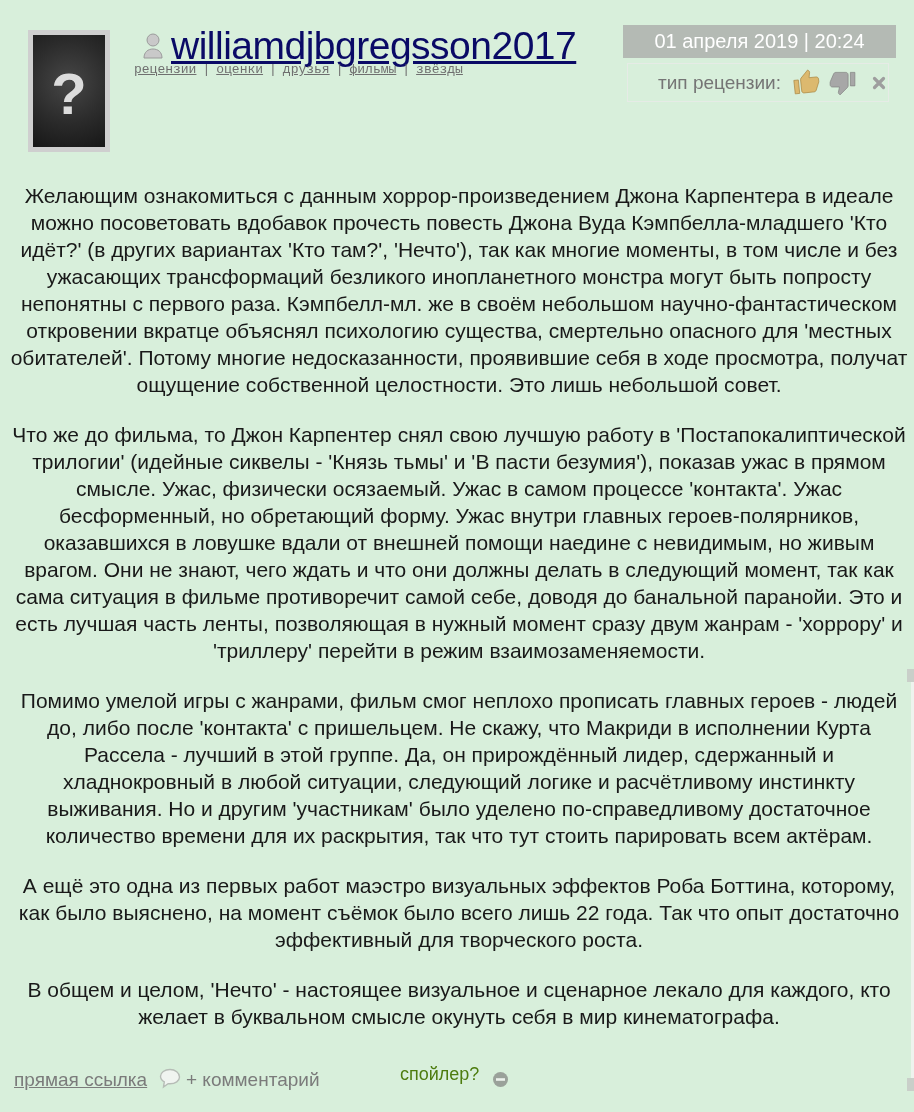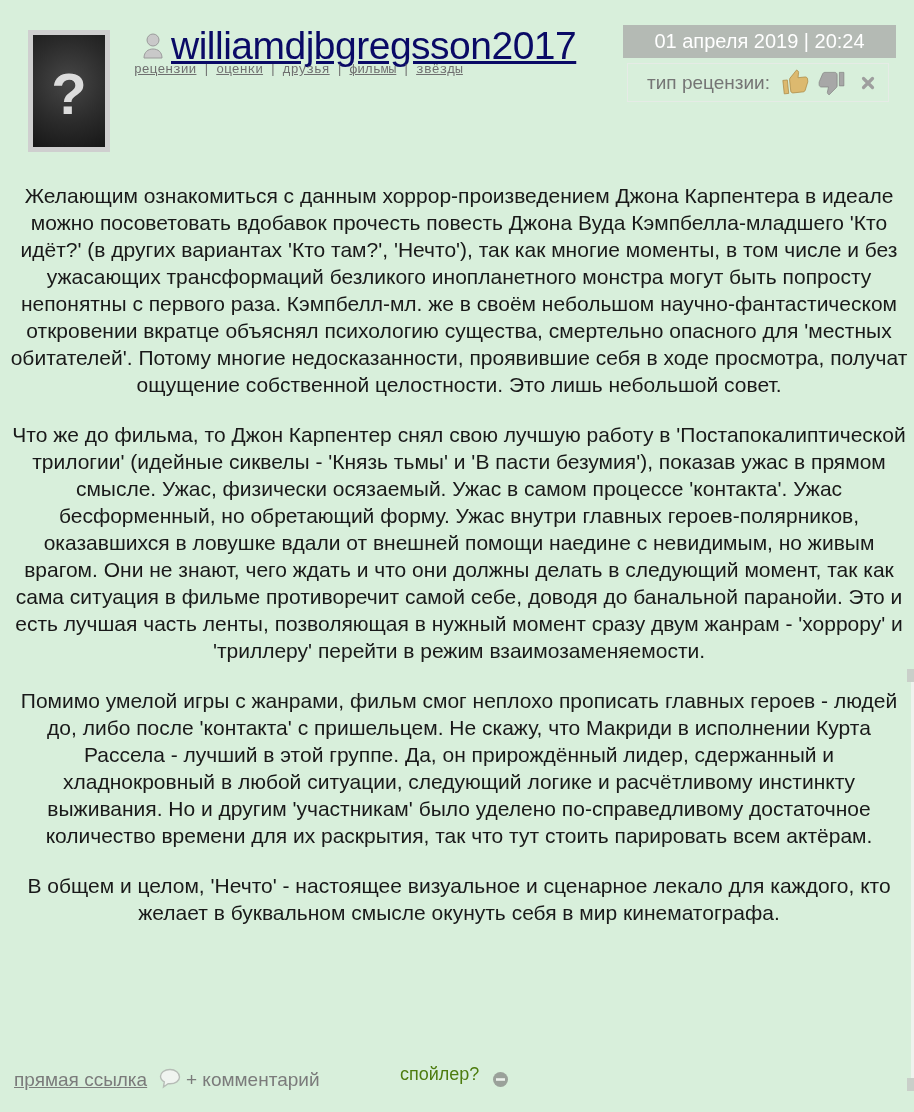--- a/index.html
+++ b/index.html
@@ -46,21 +46,21 @@
     font-size: 20px;
     display: flex; align-items: center; justify-content: center;
     white-space: nowrap;
     margin-left: 8px;
   }
   .type-box {
     position: absolute; left: 627px; top: 63px;
     width: 262px; height: 39px; box-sizing: border-box;
     border: 1px solid #e6ebe6;
     display: flex; align-items: center;
-    padding-left: 19px;
+    padding-left: 30px;
   }
   .type-label { font-size: 19px; color: #757575; margin-right: 12px; white-space: nowrap; }
   .thumb { width: 27px; height: 27px; cursor: pointer; }
   .thumb-up-wrap { margin-right: 9px; transform: rotate(-6deg); }
   .close-x { margin-left: 16px; cursor: pointer; display: inline-flex; }
 
   
   .review {
     position: absolute; left: 10px; top: 182px; width: 898px;
     font-size: 21px; line-height: 27px; color: #191919;
@@ -140,20 +140,21 @@
       <svg width="14" height="14" viewBox="0 0 14 14">
         <path d="M2.5 2.5 L11.5 11.5 M11.5 2.5 L2.5 11.5" stroke="#9e9e9e" stroke-width="3.2" stroke-linecap="round"></path>
       </svg>
     </span>
   </div>
 
   <div class="review">
     <p>Желающим ознакомиться с данным хоррор-произведением Джона Карпентера в идеале можно посоветовать вдобавок прочесть повесть Джона Вуда Кэмпбелла-младшего 'Кто идёт?' (в других вариантах 'Кто там?', 'Нечто'), так как многие моменты, в том числе и без ужасающих трансформаций безликого инопланетного монстра могут быть попросту непонятны с первого раза. Кэмпбелл-мл. же в своём небольшом научно-фантастическом откровении вкратце объяснял психологию существа, смертельно опасного для 'местных обитателей'. Потому многие недосказанности, проявившие себя в ходе просмотра, получат ощущение собственной целостности. Это лишь небольшой совет.</p>
     <p>Что же до фильма, то Джон Карпентер снял свою лучшую работу в 'Постапокалиптической трилогии' (идейные сиквелы - 'Князь тьмы' и 'В пасти безумия'), показав ужас в прямом смысле. Ужас, физически осязаемый. Ужас в самом процессе 'контакта'. Ужас бесформенный, но обретающий форму. Ужас внутри главных героев-полярников, оказавшихся в ловушке вдали от внешней помощи наедине с невидимым, но живым врагом. Они не знают, чего ждать и что они должны делать в следующий момент, так как сама ситуация в фильме противоречит самой себе, доводя до банальной паранойи. Это и есть лучшая часть ленты, позволяющая в нужный момент сразу двум жанрам - 'хоррору' и 'триллеру' перейти в режим взаимозаменяемости.</p>
     <p>Помимо умелой игры с жанрами, фильм смог неплохо прописать главных героев - людей до, либо после 'контакта' с пришельцем. Не скажу, что Макриди в исполнении Курта Рассела - лучший в этой группе. Да, он прирождённый лидер, сдержанный и хладнокровный в любой ситуации, следующий логике и расчётливому инстинкту выживания. Но и другим 'участникам' было уделено по-справедливому достаточное количество времени для их раскрытия, так что тут стоить парировать всем актёрам.</p>
+    <p>А ещё это одна из первых работ маэстро визуальных эффектов Роба Боттина, которому, как было выяснено, на момент съёмок было всего лишь 22 года. Так что опыт достаточно эффективный для творческого роста.</p>
     <p>В общем и целом, 'Нечто' - настоящее визуальное и сценарное лекало для каждого, кто желает в буквальном смысле окунуть себя в мир кинематографа.</p>
   </div>
 
   <a class="direct-link">прямая ссылка</a>
 
   <span class="bubble-icon">
     <svg width="22" height="21" viewBox="0 0 22 21">
       <path d="M11 1.5 C5.6 1.5 1.5 4.5 1.5 8.3 c0 2.3 1.5 4.3 3.8 5.5 L4.5 19 l4.6-3.3 c.6.1 1.2.1 1.9.1 5.4 0 9.5-3 9.5-6.8 S16.4 1.5 11 1.5 z" fill="#f0f4f0" stroke="#b6bcb6" stroke-width="1.4"></path>
     </svg>
   </span>

